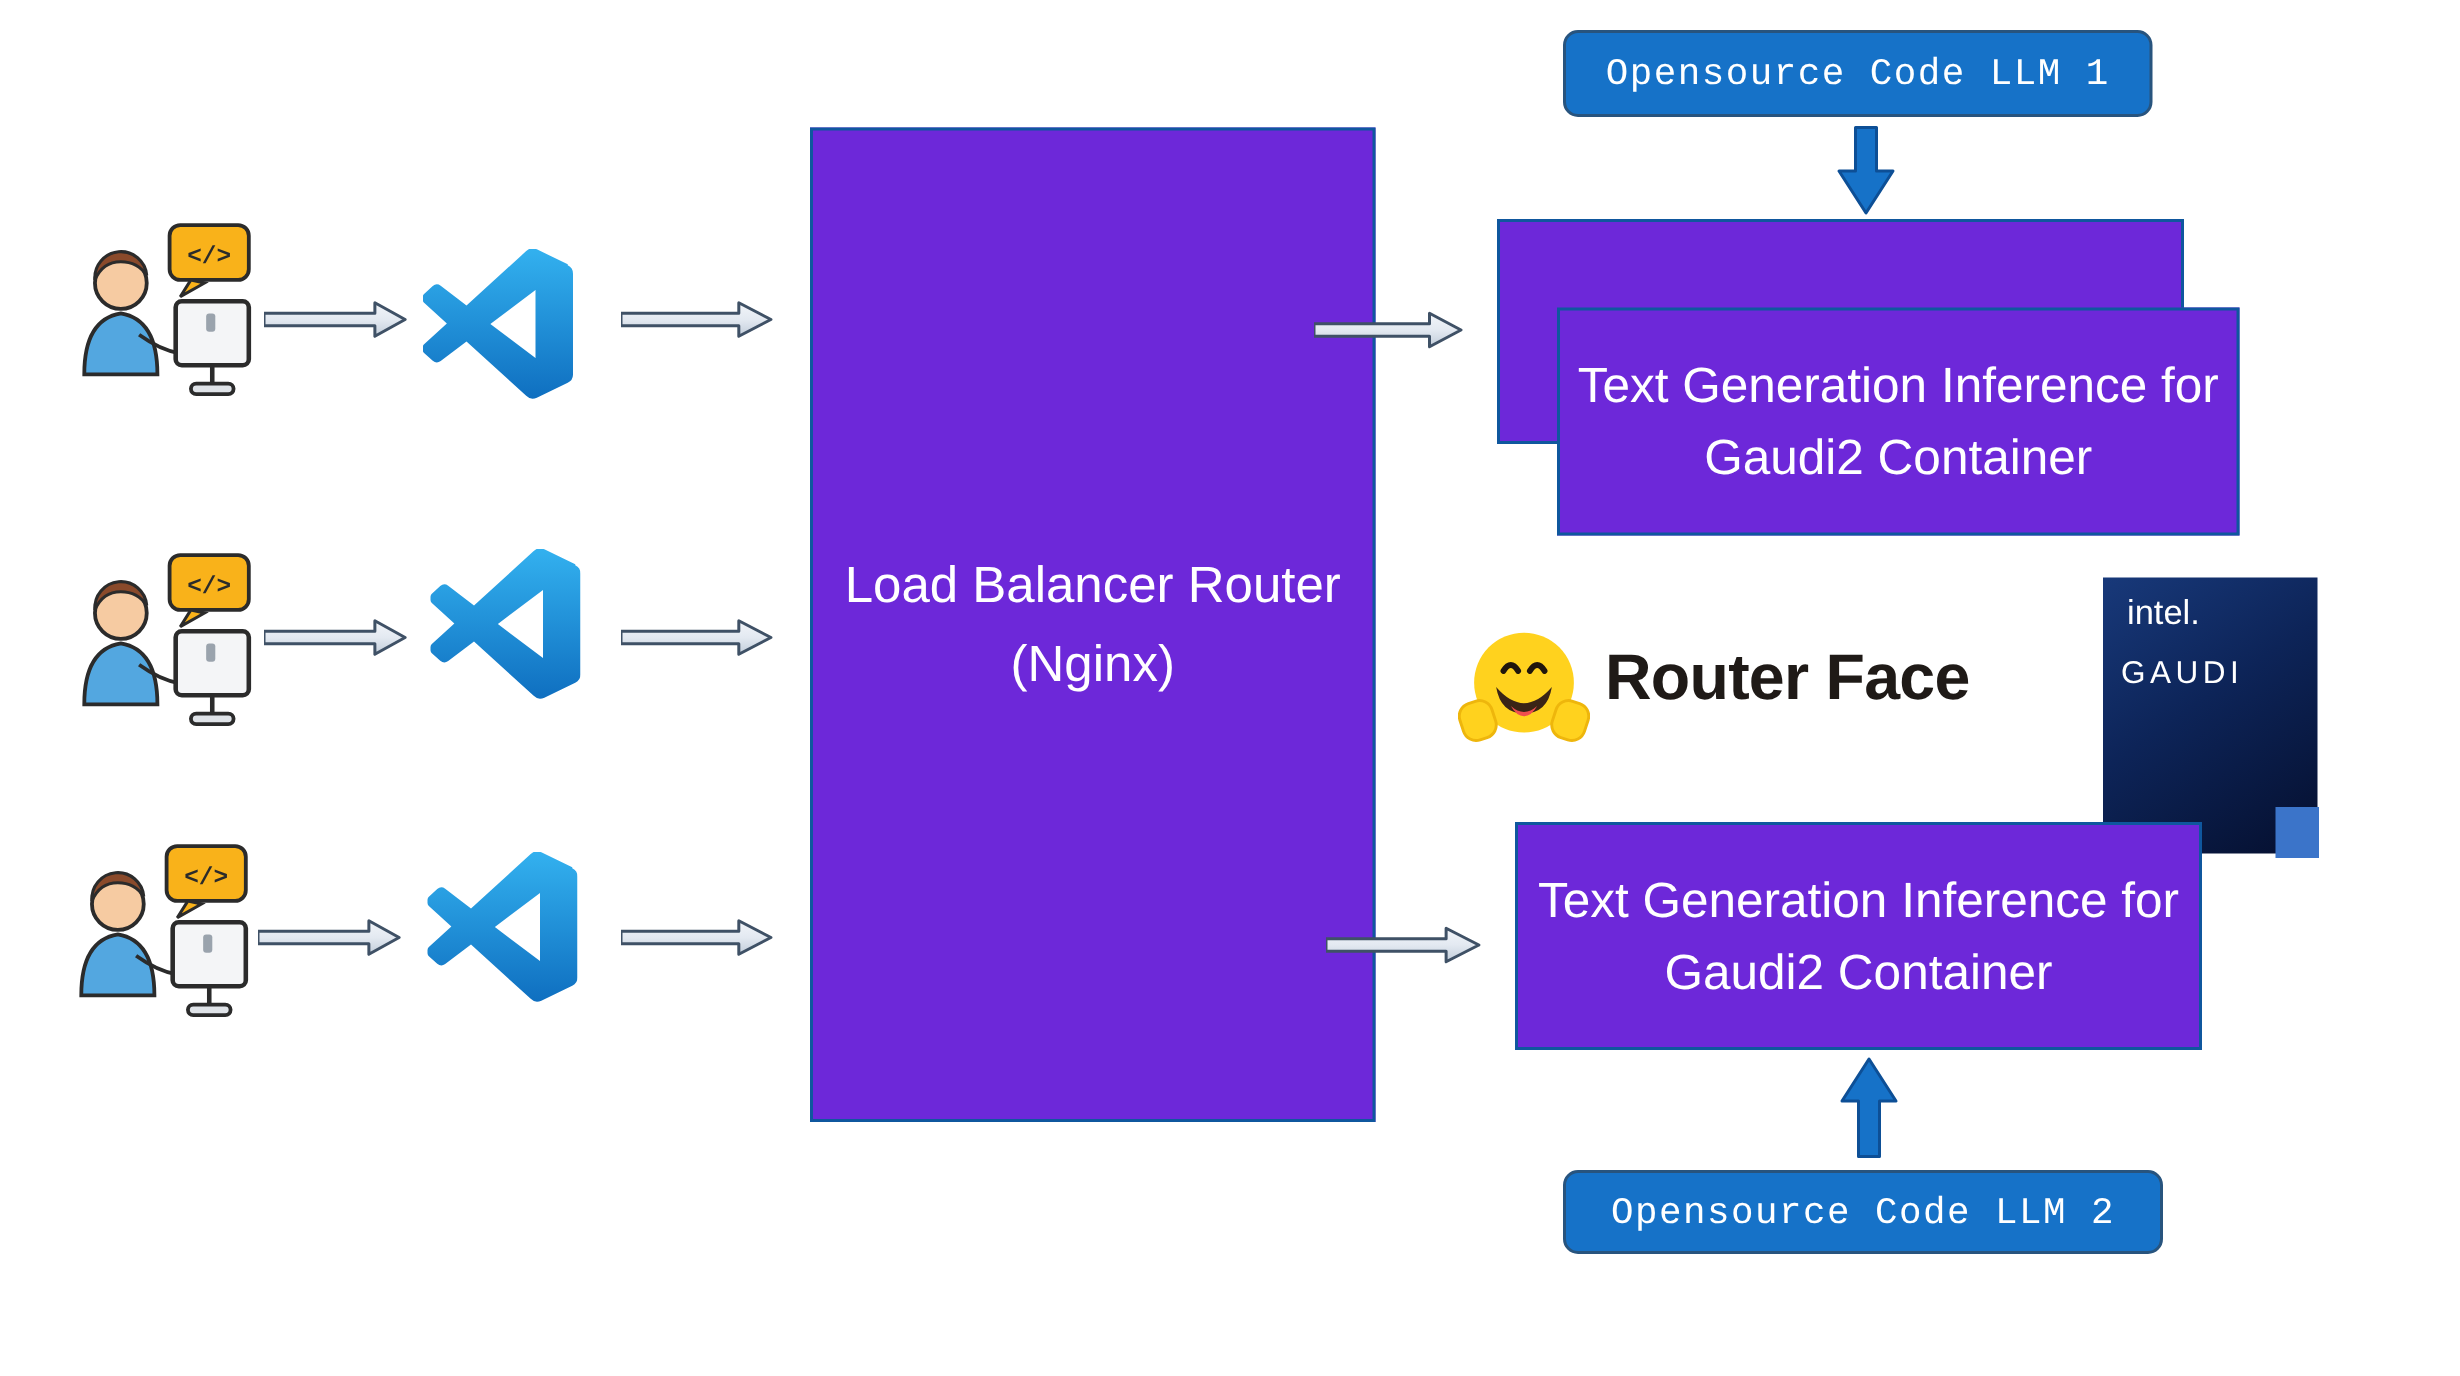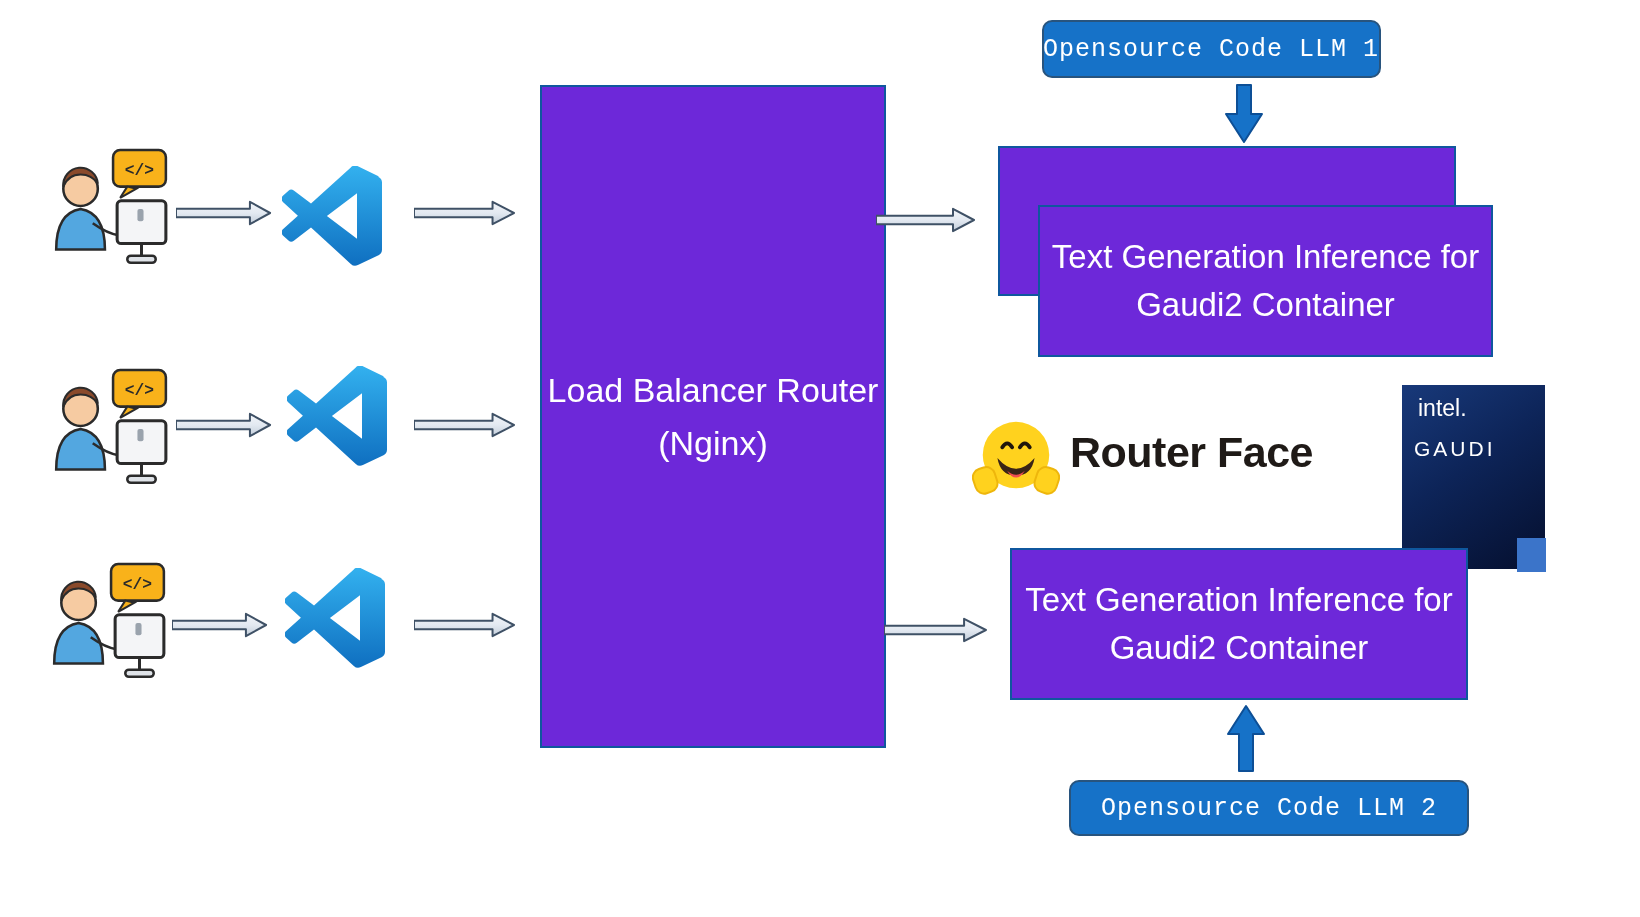--- a/index.html
+++ b/index.html
@@ -170,37 +170,37 @@
   <svg class="harrow" style="left:414px; top:200px;" width="102" height="26" viewBox="0 0 100 28" preserveAspectRatio="none">
     <polygon points="0,9.5 77,9.5 77,2 98,14 77,26 77,18.5 0,18.5"></polygon>
   </svg>
   <svg class="harrow" style="left:414px; top:412px;" width="102" height="26" viewBox="0 0 100 28" preserveAspectRatio="none">
     <polygon points="0,9.5 77,9.5 77,2 98,14 77,26 77,18.5 0,18.5"></polygon>
   </svg>
   <svg class="harrow" style="left:414px; top:612px;" width="102" height="26" viewBox="0 0 100 28" preserveAspectRatio="none">
     <polygon points="0,9.5 77,9.5 77,2 98,14 77,26 77,18.5 0,18.5"></polygon>
   </svg>
 
-  <div class="node" style="left:540px; top:85px; width:346px; height:663px;">
+  <div class="node" style="left:540px; top:85px; width:377px; height:663px;">
     <div class="label-inner lb-label">Load Balancer Router (Nginx)</div>
   </div>
 
   <svg class="harrow" style="left:876px; top:207px;" width="100" height="26" viewBox="0 0 100 28" preserveAspectRatio="none">
     <polygon points="0,9.5 77,9.5 77,2 98,14 77,26 77,18.5 0,18.5"></polygon>
   </svg>
   <svg class="harrow" style="left:884px; top:617px;" width="104" height="26" viewBox="0 0 100 28" preserveAspectRatio="none">
     <polygon points="0,9.5 77,9.5 77,2 98,14 77,26 77,18.5 0,18.5"></polygon>
   </svg>
 
   <div class="node" style="left:998px; top:146px; width:458px; height:150px;"></div>
   <div class="node" style="left:1038px; top:205px; width:455px; height:152px;">
     <div class="label-inner tgi-label">Text Generation Inference for Gaudi2 Container</div>
   </div>
 
-  <div class="pill" style="left:1042px; top:20px; width:339px; height:58px;justify-content:flex-end;">
+  <div class="pill" style="left:1042px; top:20px; width:393px; height:58px;">
     <span>Opensource Code LLM 1</span>
   </div>
   <svg class="varrow" style="left:1224px; top:84px;" width="40" height="60" viewBox="0 0 40 60">
     <polygon points="13,1 13,30 2,30 20,58 38,30 27,30 27,1"></polygon>
   </svg>
 
   <svg class="abs" style="left:972px; top:415px;" width="88" height="88" viewBox="0 0 90 90">
     <circle cx="45" cy="41" r="34" fill="#ffd21e"></circle>
     <path d="M31 33 q5 -8 10 0" stroke="#20160c" stroke-width="4" fill="none" stroke-linecap="round"></path>
     <path d="M49 33 q5 -8 10 0" stroke="#20160c" stroke-width="4" fill="none" stroke-linecap="round"></path>
@@ -219,17 +219,17 @@
     <div class="intel-accent"></div>
   </div>
 
   <div class="node" style="left:1010px; top:548px; width:458px; height:152px;">
     <div class="label-inner tgi-label">Text Generation Inference for Gaudi2 Container</div>
   </div>
 
   <svg class="varrow" style="left:1226px; top:704px;" width="40" height="68" viewBox="0 0 40 68">
     <polygon points="13,67 13,30 2,30 20,2 38,30 27,30 27,67"></polygon>
   </svg>
-  <div class="pill" style="left:1042px; top:780px; width:400px; height:56px;margin-left:27px;">
+  <div class="pill" style="left:1042px; top:780px; width:400px; height:56px;">
     <span>Opensource Code LLM 2</span>
   </div>
 
 </div>
 
 </body></html>

